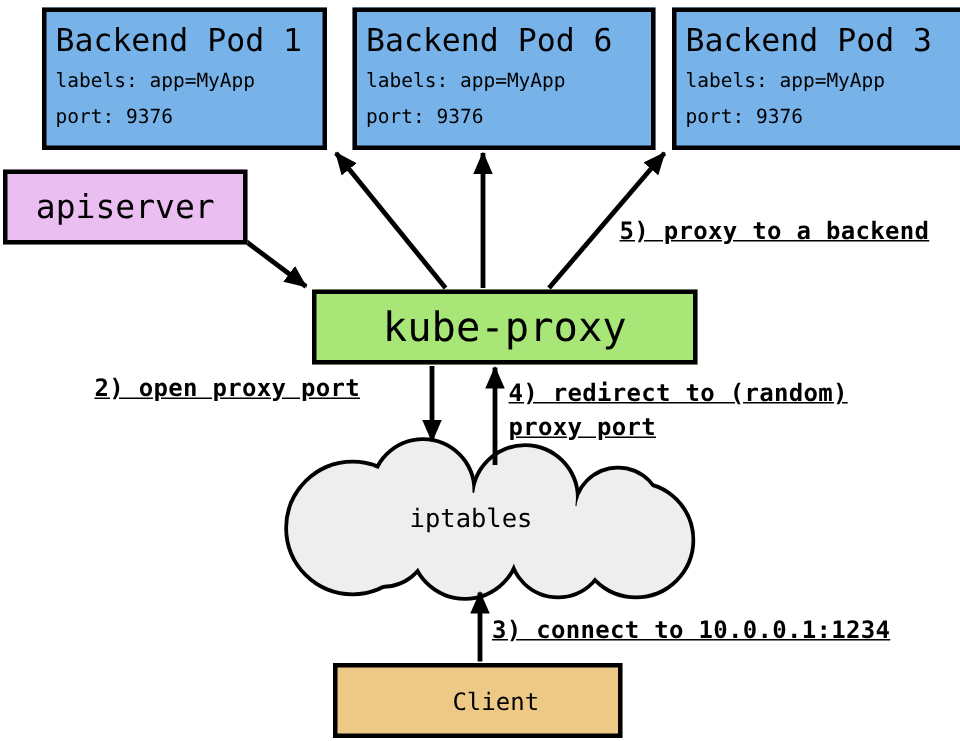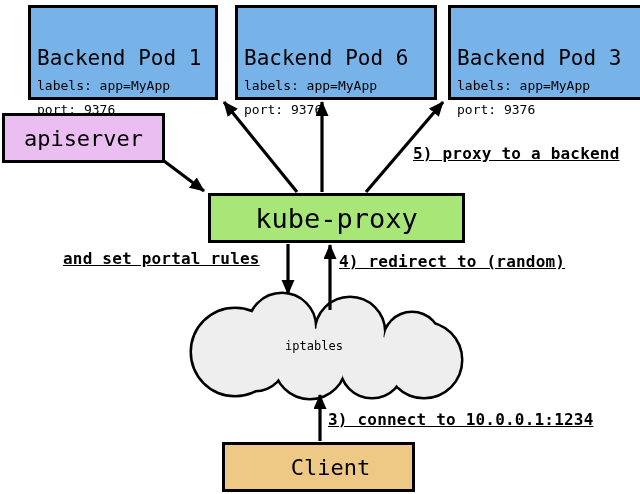--- a/index.html
+++ b/index.html
@@ -25,21 +25,20 @@
     z-index: 2;
   }
   .pod {
     background: var(--pod-fill, #77b3e9);
     padding: 4px 0 0 6px;
   }
   .pod-title {
     font-size: 21px;
     line-height: 31px;
     white-space: nowrap;
-    margin-top: 31px;
   }
   .pod-line {
     font-size: 13px;
     line-height: 24px;
     white-space: nowrap;
   }
   .label-box {
     display: flex;
     align-items: center;
     justify-content: center;
@@ -51,28 +50,28 @@
     font-size: 22px;
   }
   #kube-proxy-box {
     left: 208px; top: 193px; width: 257px; height: 50px;
     background: var(--kube-proxy-fill, #a9e678);
     font-size: 27px;
   }
   #client-box {
     left: 222px; top: 442px; width: 193px; height: 50px;
     background: var(--client-fill, #edc985);
-    font-size: 22px;
+    font-size: 16px;
     padding-left: 24px;
   }
   #cloud-label {
     position: absolute;
     left: 314px; top: 346px;
     transform: translate(-50%, -50%);
-    font-size: 12px;
+    font-size: 17px;
     white-space: nowrap;
     z-index: 2;
   }
   .note {
     position: absolute;
     font-weight: bold;
     font-size: 16px;
     line-height: 23px;
     letter-spacing: 0.2px;
     white-space: nowrap;
@@ -156,28 +155,29 @@
   </div>
 
   <div id="cloud-label">iptables</div>
 
   <div id="client-box" class="box label-box">
     <span>Client</span>
   </div>
 
 
   <div id="note-step2" class="note">
-    <div>and set portal rules</div>
+    <div>2) open proxy port</div>
   </div>
 
   <div id="note-step3" class="note">
     <div>3) connect to 10.0.0.1:1234</div>
   </div>
 
   <div id="note-step4" class="note">
     <div>4) redirect to (random)</div>
+    <div>proxy port</div>
   </div>
 
   <div id="note-step5" class="note">
     <div>5) proxy to a backend</div>
   </div>
 
 </div>
 
 </body></html>

